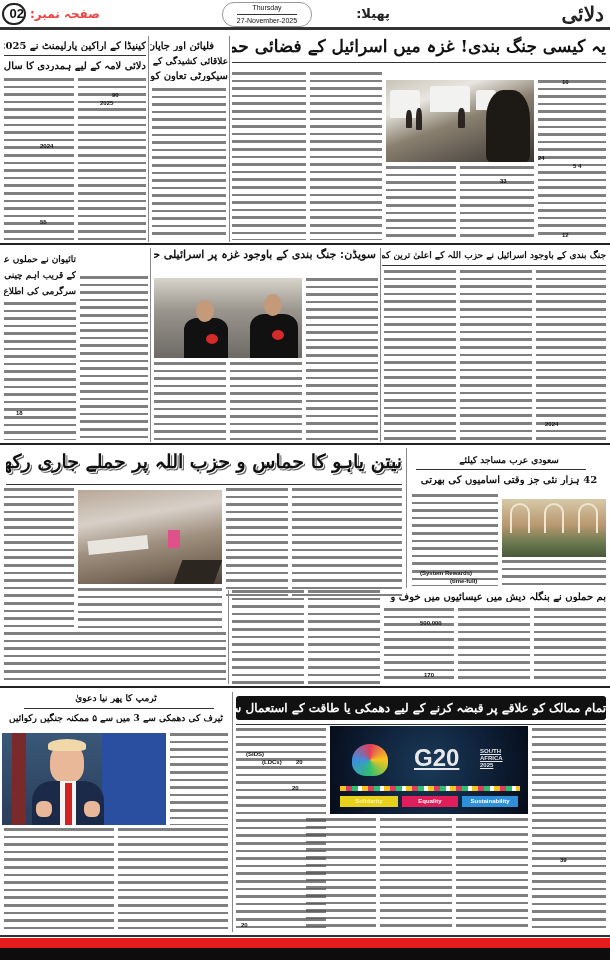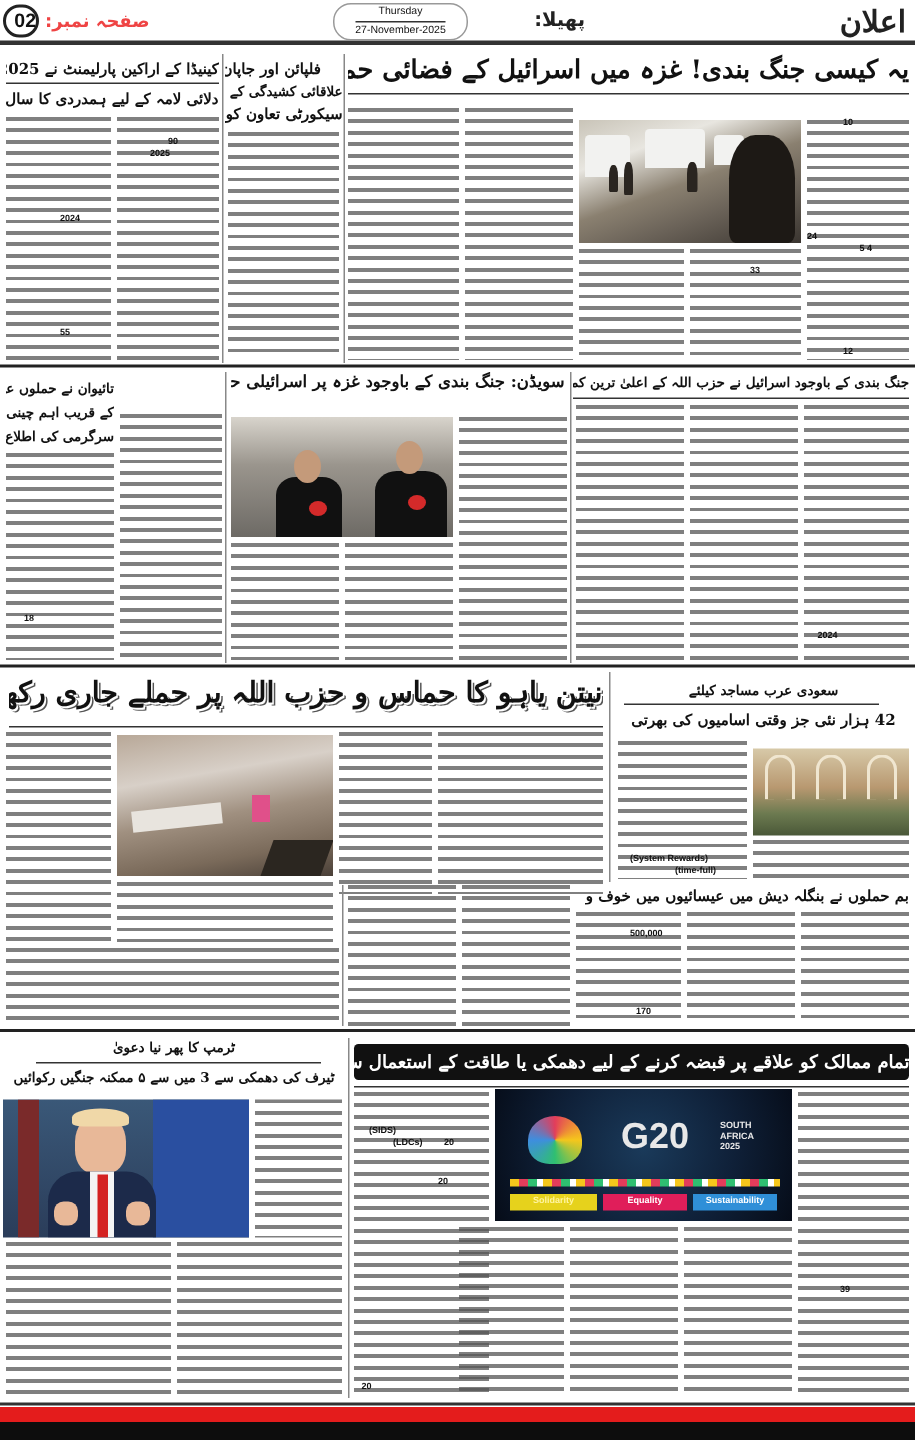--- a/index.html
+++ b/index.html
@@ -34,33 +34,33 @@
   .ph-gaza { background: linear-gradient(160deg,#c9c4b8 0%,#e8e6e0 25%,#8a8070 50%,#6a6258 70%,#3a3530 100%); }
   .ph-gaza .tent { position:absolute; background:#f2f2f0; border-radius:3px 3px 0 0; }
   .ph-gaza .person { position:absolute; background:#2a2520; border-radius:40% 40% 10% 10%; }
   .ph-march { background: linear-gradient(180deg,#d8d4cc 0%,#9a958d 40%,#6d6a65 100%); }
   .ph-march .shirt { position:absolute; background:#111; border-radius:30% 30% 0 0; }
   .ph-march .head { position:absolute; background:#c49a7a; border-radius:50%; }
   .ph-rubble { background: linear-gradient(170deg,#b8a898 0%,#d8d0c8 30%,#a09080 55%,#7a6a5a 80%,#4a4038 100%); }
   .ph-mosque { background: linear-gradient(180deg,#d7c9a8 0%,#b89870 45%,#6c7a50 75%,#4a5838 100%); }
   .ph-trump { background: linear-gradient(180deg,#3a5878 0%,#2b3d5a 100%); }
   .ph-g20 { background: radial-gradient(circle at 50% 45%, #1a3a5a 0%, #0f2038 55%, #060c18 100%); }
-  .g20-text { position:absolute; font-family:"Liberation Sans", sans-serif; font-weight:bold; color:#e8e8e8; }
+  .g20-text { position:absolute; font-family:"Liberation Sans", sans-serif; font-weight:bold; color:#e8e8e8;text-decoration:underline; }
   .g20-tag { position:absolute; font-family:"Liberation Sans", sans-serif; font-weight:bold; font-size:6px; text-align:center; color:#fff; line-height:11px; }
   .banner { background:#111; color:#fff; }
   .footer-red { left:0; top:938px; width:610px; height:10px; background:#e41c1c; }
   .footer-black { left:0; top:948px; width:610px; height:12px; background:#0d0d0d; }
   .footer-line { left:0; top:935px; width:610px; height:2px; background:#333; }
   .eng { font-family:"Liberation Sans", sans-serif; font-weight:bold; direction:ltr; unicode-bidi:embed; }
 </style>
 </head>
 <body>
 
 <div class="abs masthead">
-  <div class="abs logo">اعلان</div>
+  <div class="abs logo">دلائی</div>
   <div class="abs date-label rtl">پھیلا:</div>
   <div class="abs date-box">
     <div class="day">Thursday</div>
     <div class="rule"></div>
     <div class="date">27-November-2025</div>
   </div>
   <div class="abs page-label rtl">صفحہ نمبر:</div>
   <div class="abs page-num">02</div>
 </div>
 

